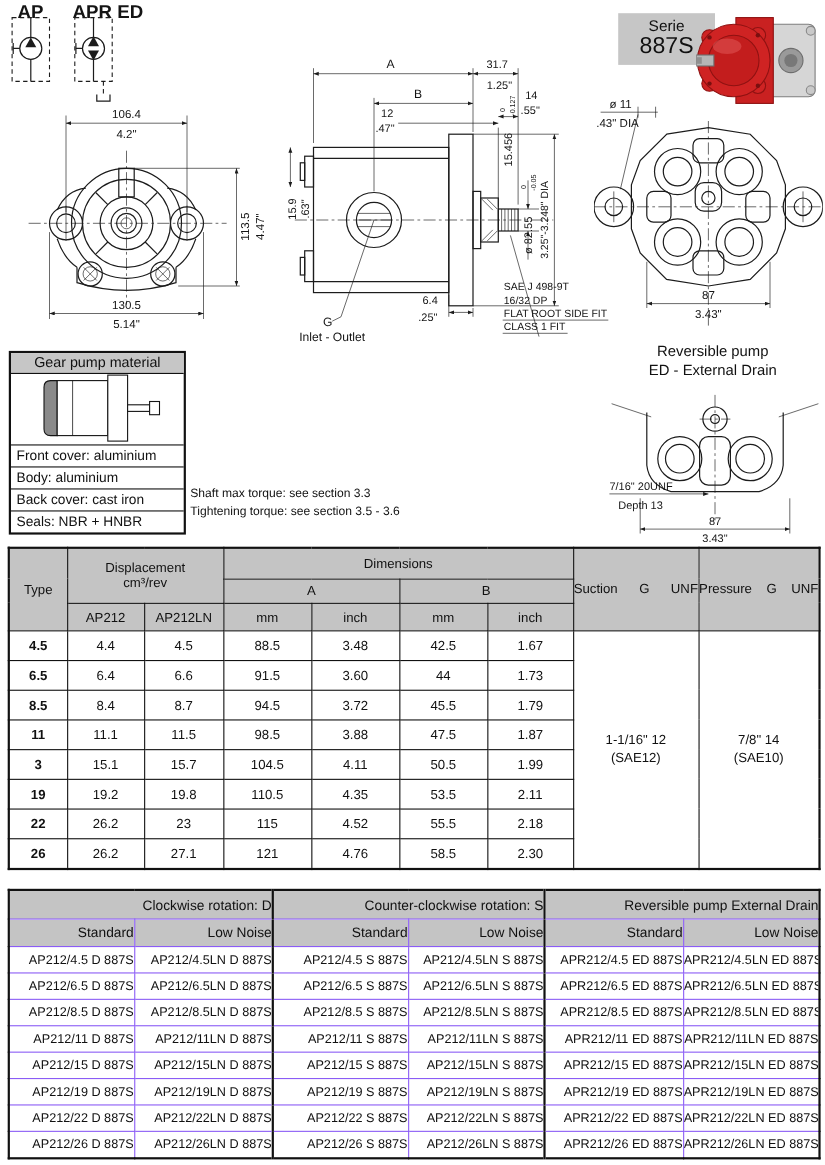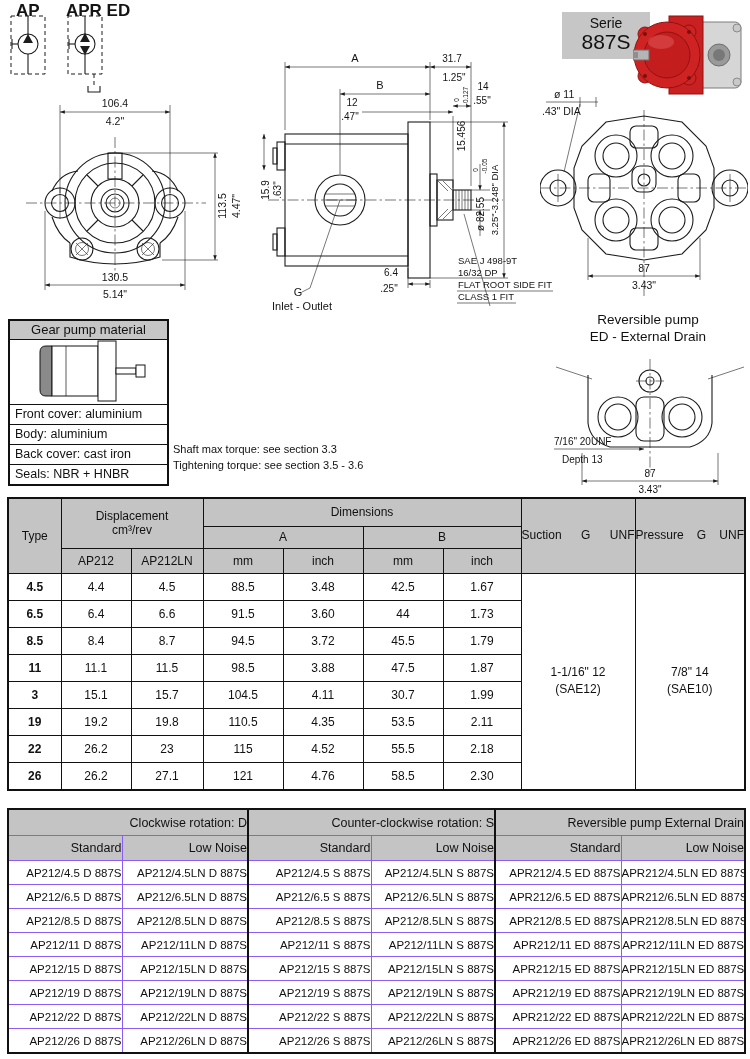--- a/index.html
+++ b/index.html
@@ -454,21 +454,21 @@
           <td>3.88</td>
           <td>47.5</td>
           <td>1.87</td>
         </tr>
         <tr>
           <td class="type-col">3</td>
           <td>15.1</td>
           <td>15.7</td>
           <td>104.5</td>
           <td>4.11</td>
-          <td>30.7</td>
+          <td>50.5</td>
           <td>1.99</td>
         </tr>
         <tr>
           <td class="type-col">19</td>
           <td>19.2</td>
           <td>19.8</td>
           <td>110.5</td>
           <td>4.35</td>
           <td>53.5</td>
           <td>2.11</td>

